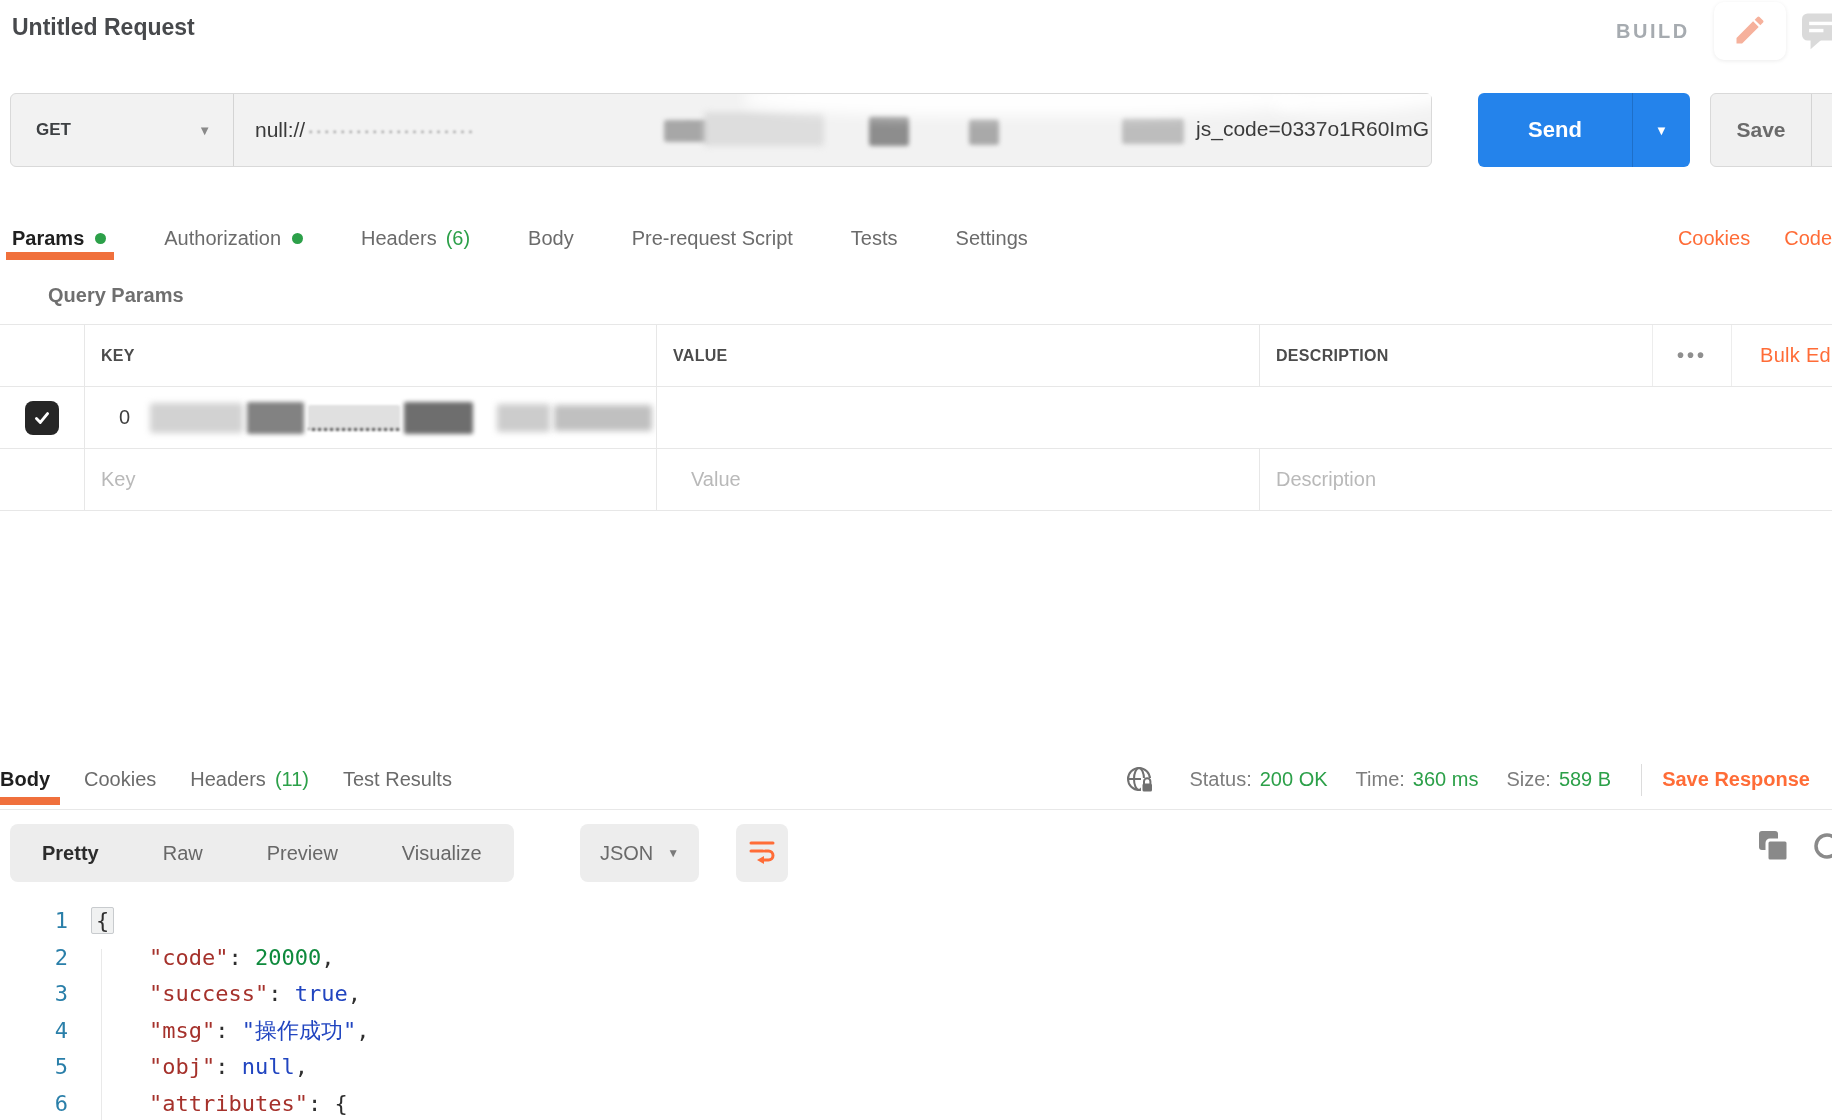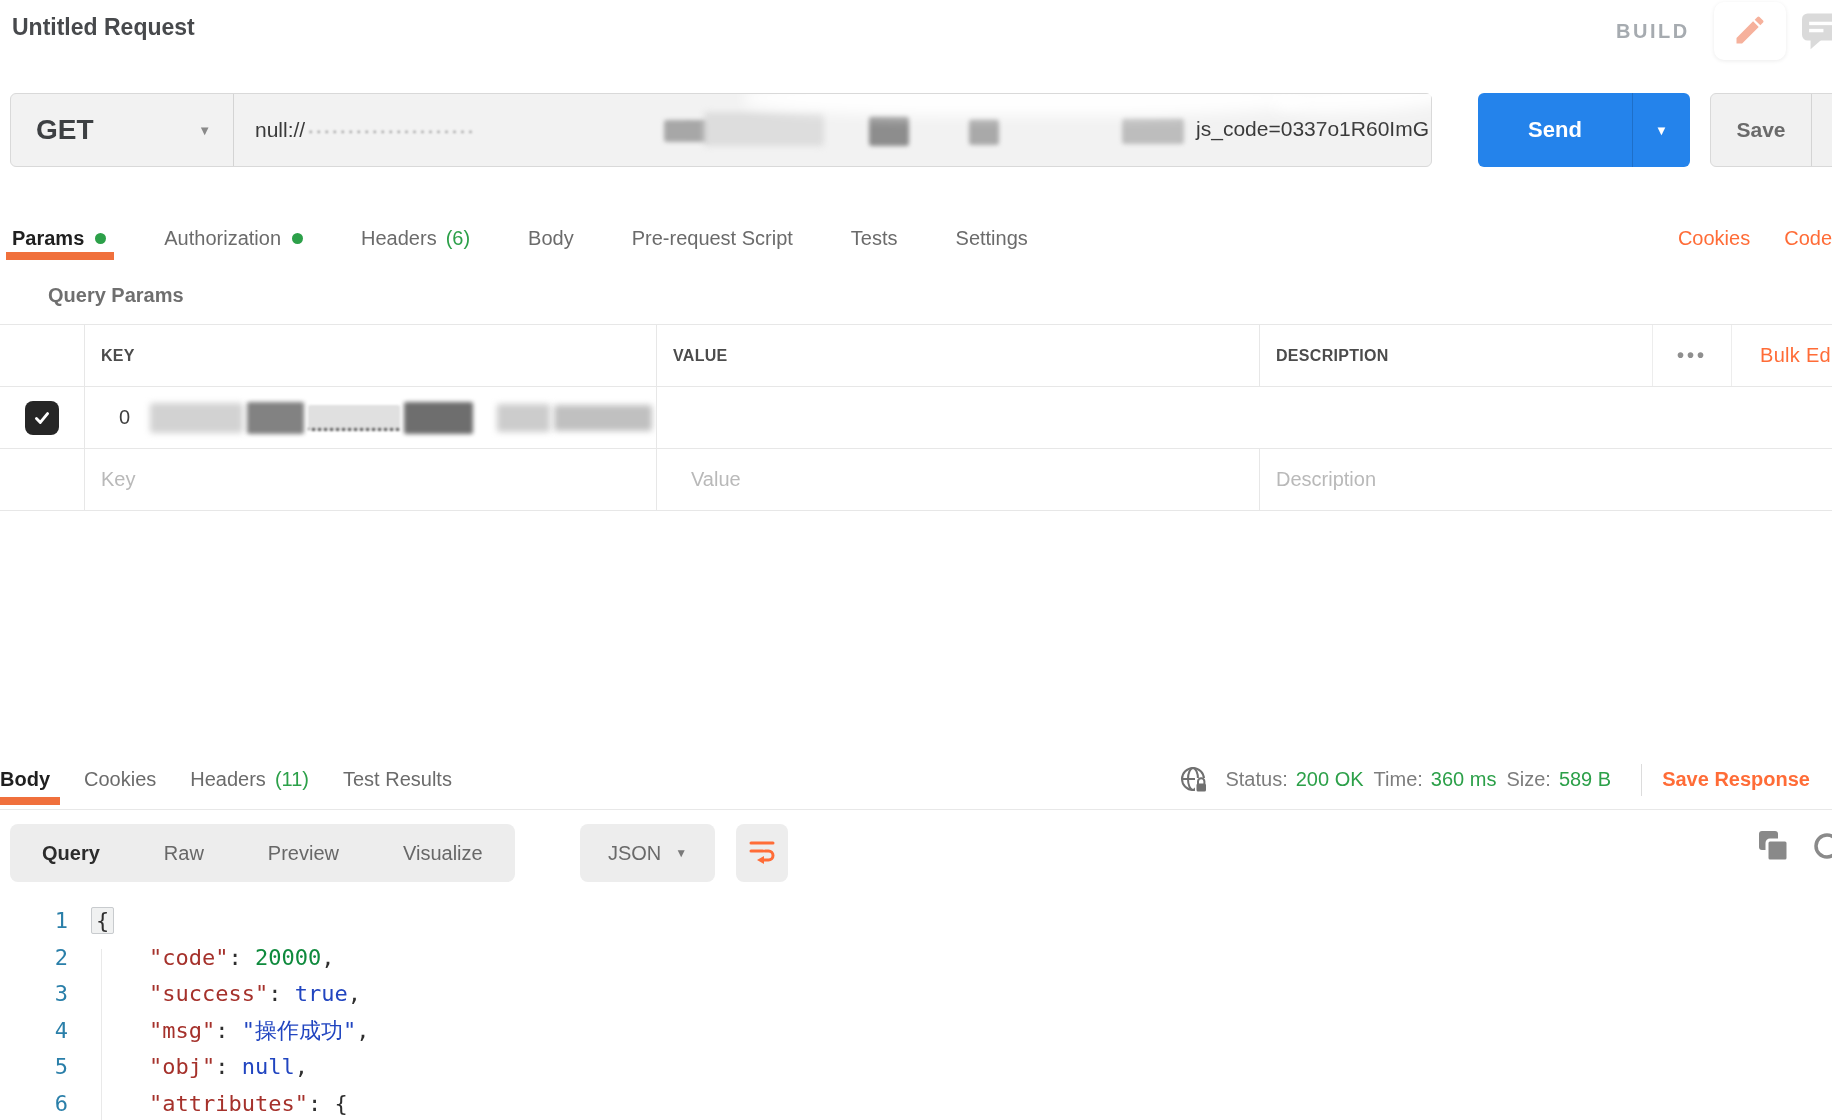--- a/index.html
+++ b/index.html
@@ -11,21 +11,21 @@
   .topbar { position:absolute; top:0; left:0; right:0; height:62px; }
   .req-title { position:absolute; left:12px; top:14px; font-size:23px; font-weight:700; color:#47494c; }
   .build-label { position:absolute; left:1616px; top:20px; font-size:20px; font-weight:700; color:#a6abb0; letter-spacing:2.5px; }
   .edit-btn { position:absolute; left:1714px; top:2px; width:72px; height:58px; background:#fff; border:none; border-radius:10px; box-shadow:0 1px 4px rgba(0,0,0,0.08); display:flex; align-items:center; justify-content:center; cursor:pointer; }
   .comment-btn { position:absolute; left:1800px; top:12px; width:44px; height:40px; }
 
   
   .url-row { position:absolute; top:93px; left:10px; right:0; height:74px; }
   .url-bar { position:absolute; left:0; top:0; width:1422px; height:74px; background:#f2f2f2; border:1px solid #d9d9d9; border-radius:6px; display:flex; }
   .method { width:223px; border-right:1px solid #d4d4d4; display:flex; align-items:center; padding-left:25px; cursor:pointer; }
-  .method-label { font-size:28px; font-weight:700; color:#3d4043; }
+  .method-label { font-size:17px; font-weight:700; color:#3d4043; }
   .method .caret { margin-left:auto; margin-right:22px; font-size:13px; color:#8a8a8a; }
   .url-input { flex:1; position:relative; display:flex; align-items:center; padding-left:21px; font-size:21px; color:#3a3a3a; overflow:hidden; }
   .u-dots { color:#8e8e8e; letter-spacing:1px; filter:blur(1px); margin-left:2px; }
   .u-suffix { position:absolute; right:2px; top:23px; font-size:21px; color:#3a3a3a; }
   .blob { position:absolute; border-radius:3px; filter:blur(3px); }
   .blob-a { left:430px; top:26px; width:46px; height:22px; background:#a7a7a7; filter:blur(2px); }
   .blob-b { left:470px; top:18px; width:120px; height:34px; background:#dddddd; }
   .blob-c { left:635px; top:22px; width:40px; height:30px; background:#8d8d8d; filter:blur(2px); }
   .blob-d { left:735px; top:25px; width:30px; height:26px; background:#a9a9a9; filter:blur(2px); }
   .blob-e { left:888px; top:24px; width:62px; height:26px; background:#bdbdbd; filter:blur(2px); }
@@ -72,32 +72,32 @@
   .vb4 { width:70px; height:32px; background:#6e6e6e; filter:blur(2px); margin-right:24px; }
   .vb5 { width:55px; height:28px; background:#cccccc; }
   .vb6 { width:100px; height:26px; background:#c0c0c0; }
   .val-zero { margin-right:20px; }
 
   
   .resp-header { position:absolute; top:750px; left:0; right:0; height:60px; border-bottom:1px solid #e8e8e8; display:flex; align-items:center; }
   .resp-tabs { display:flex; gap:34px; height:100%; align-items:center; }
   .resp-tabs .tab.active::after { bottom:4px; height:8px; left:-2px; right:-10px; }
   .resp-meta { margin-left:auto; display:flex; align-items:center; padding-right:22px; }
-  .meta-label { color:#7d7d7d; font-size:20px; margin-left:10px; }
+  .meta-label { color:#7d7d7d; font-size:20px; margin-left:28px; }
   .meta-value { color:#2ca049; font-size:20px; margin-left:8px; }
   .meta-divider { width:1px; height:32px; background:#dcdcdc; margin:0 20px 0 30px; }
   .save-response { color:#ff6c37; font-size:20px; font-weight:700; cursor:pointer; white-space:nowrap; }
   .globe-wrap { margin-right:4px; display:flex; align-items:center; cursor:pointer; }
 
   
   .resp-toolbar { position:absolute; top:824px; left:10px; right:0; height:58px; }
   .seg-group { position:absolute; left:0; top:0; height:58px; display:flex; align-items:center; background:#ededed; border-radius:8px; }
   .seg { padding:0 32px; font-size:20px; color:#686868; height:100%; display:flex; align-items:center; cursor:pointer; }
   .seg.active { color:#2c2c2c; font-weight:700; }
-  .json-box { position:absolute; left:570px; top:0; width:135px; height:58px; background:#ededed; border-radius:8px; display:flex; align-items:center; justify-content:center; gap:14px; cursor:pointer; }
+  .json-box { position:absolute; left:570px; top:0; width:119px; height:58px; background:#ededed; border-radius:8px; display:flex; align-items:center; justify-content:center; gap:14px; cursor:pointer; }
   .json-label { font-size:20px; color:#6a6a6a; }
   .json-box .caret { font-size:12px; color:#7a7a7a; }
   .wrap-box { position:absolute; left:726px; top:0; width:52px; height:58px; background:#ededed; border-radius:8px; display:flex; align-items:center; justify-content:center; cursor:pointer; }
   .copy-ic { position:absolute; left:1748px; top:6px; cursor:pointer; }
   .search-ic { position:absolute; left:1802px; top:8px; cursor:pointer; }
 
   
   .code-area { position:absolute; top:903px; left:0; right:0; bottom:0; font-family:"DejaVu Sans Mono", monospace; font-size:22px; line-height:36.5px; }
   .indent-guide { position:absolute; left:101px; top:46px; bottom:0; width:1px; background:#e9e9e9; }
   .code-line { display:flex; white-space:pre; }
@@ -266,21 +266,21 @@
       <span class="meta-value">360 ms</span>
       <span class="meta-label">Size:</span>
       <span class="meta-value">589 B</span>
       <span class="meta-divider"></span>
       <span class="save-response">Save Response</span>
     </div>
   </div>
 
   <div class="resp-toolbar">
     <div class="seg-group">
-      <div class="seg active">Query</div>
+      <div class="seg active">Pretty</div>
       <div class="seg">Raw</div>
       <div class="seg">Preview</div>
       <div class="seg">Visualize</div>
     </div>
     <div class="json-box">
       <span class="json-label">JSON</span>
       <span class="caret">▼</span>
     </div>
     <div class="wrap-box">
       <span>

